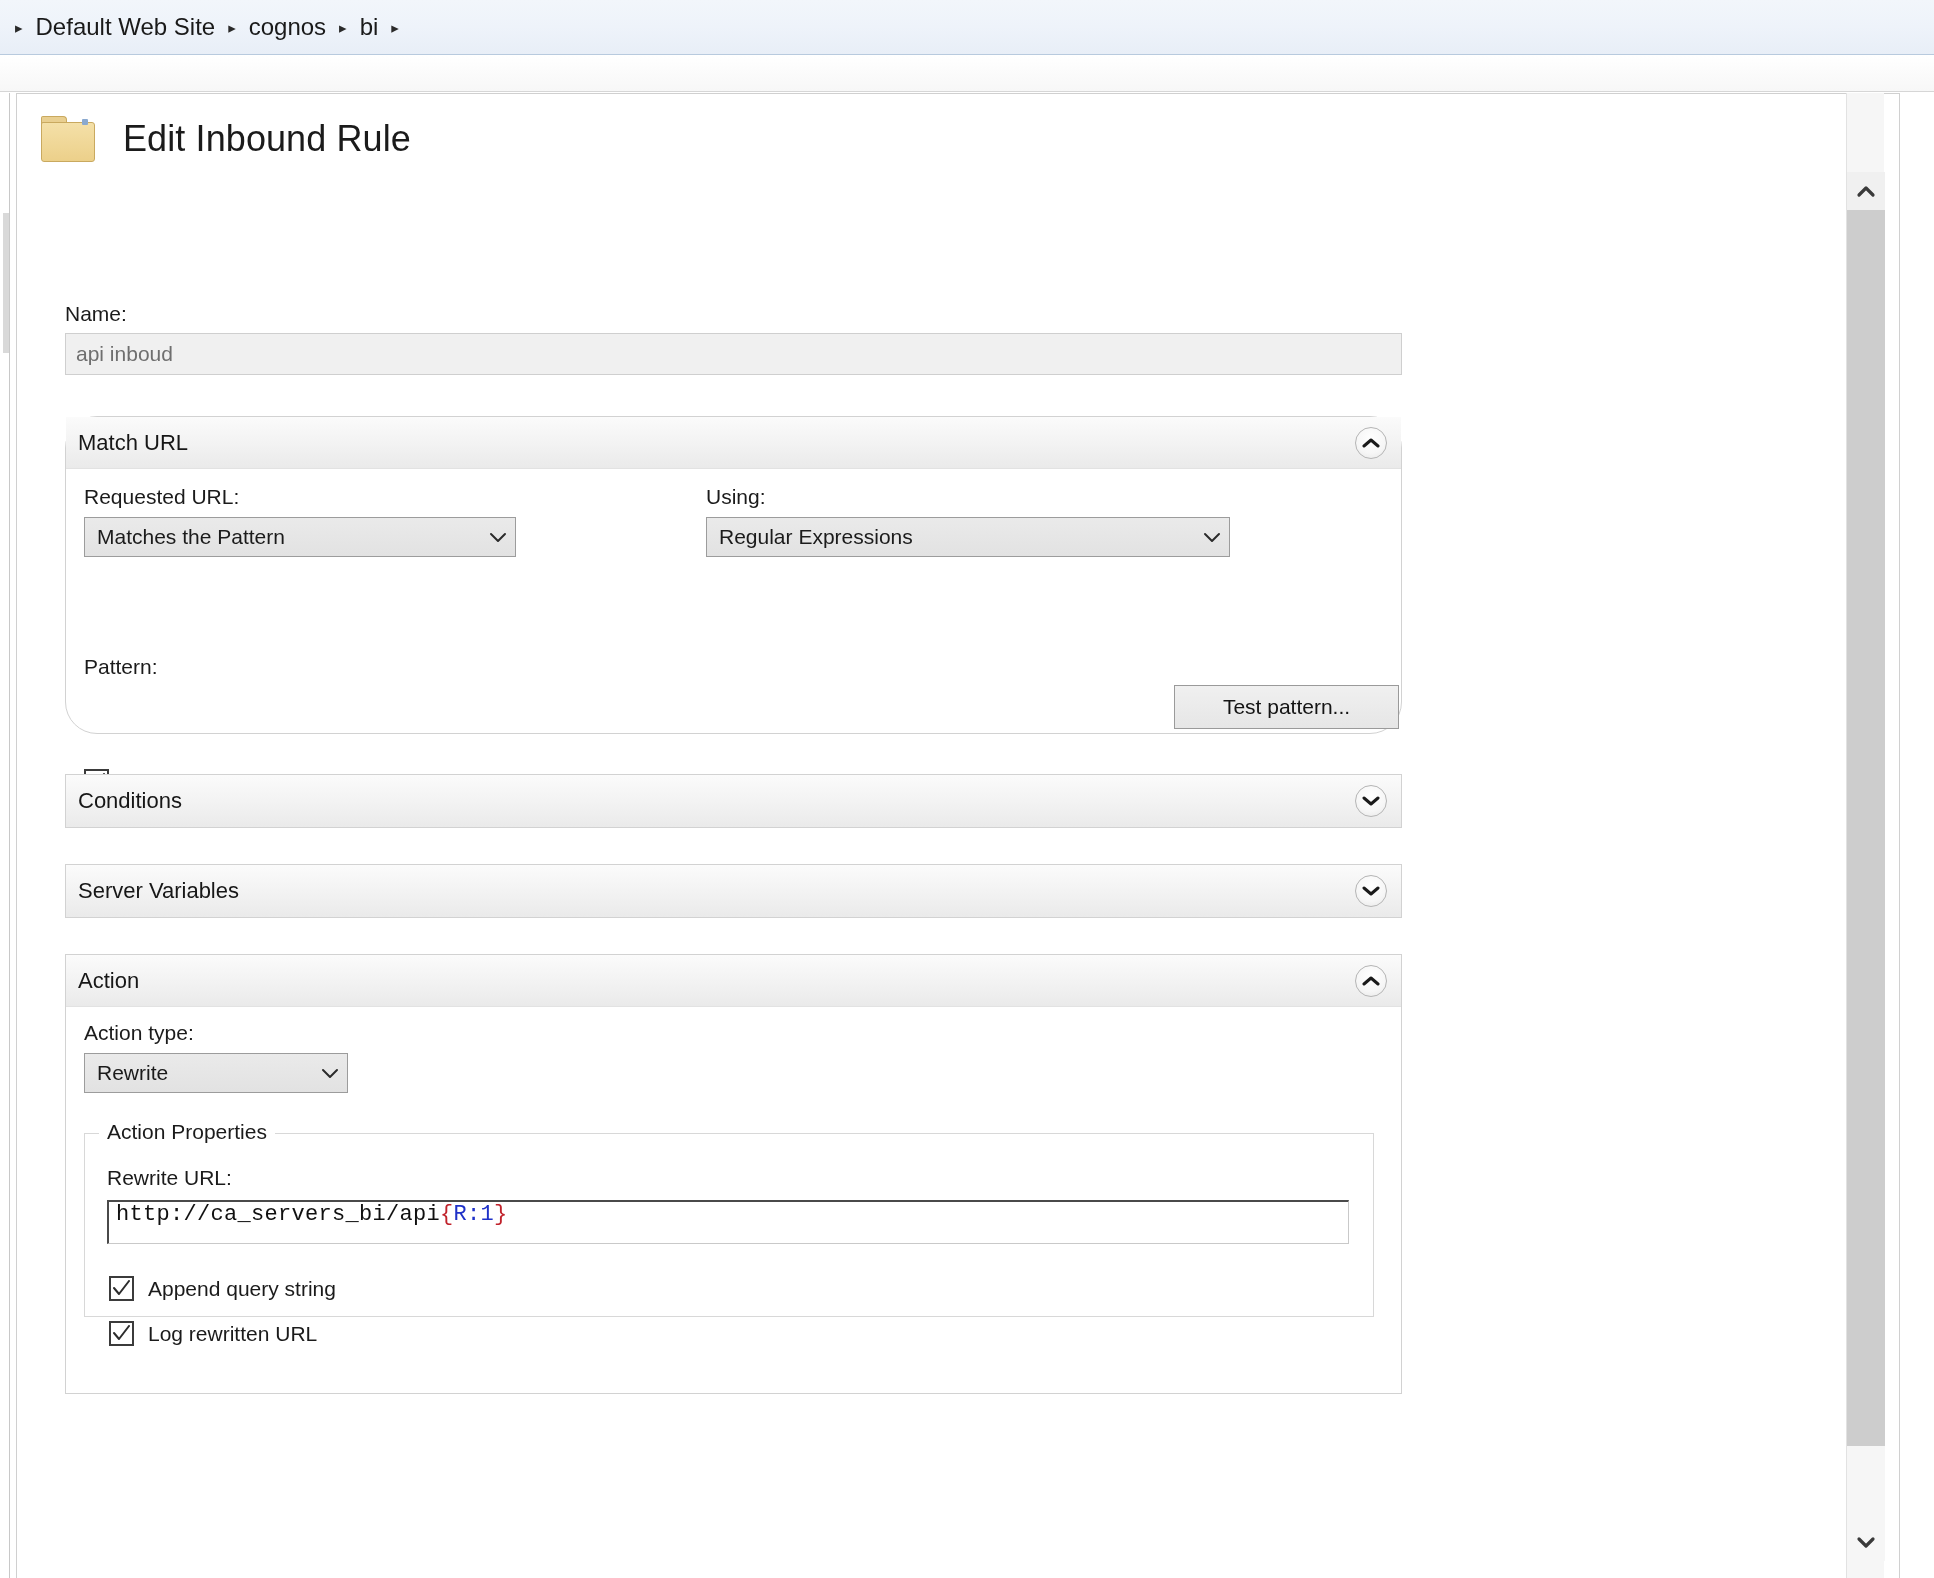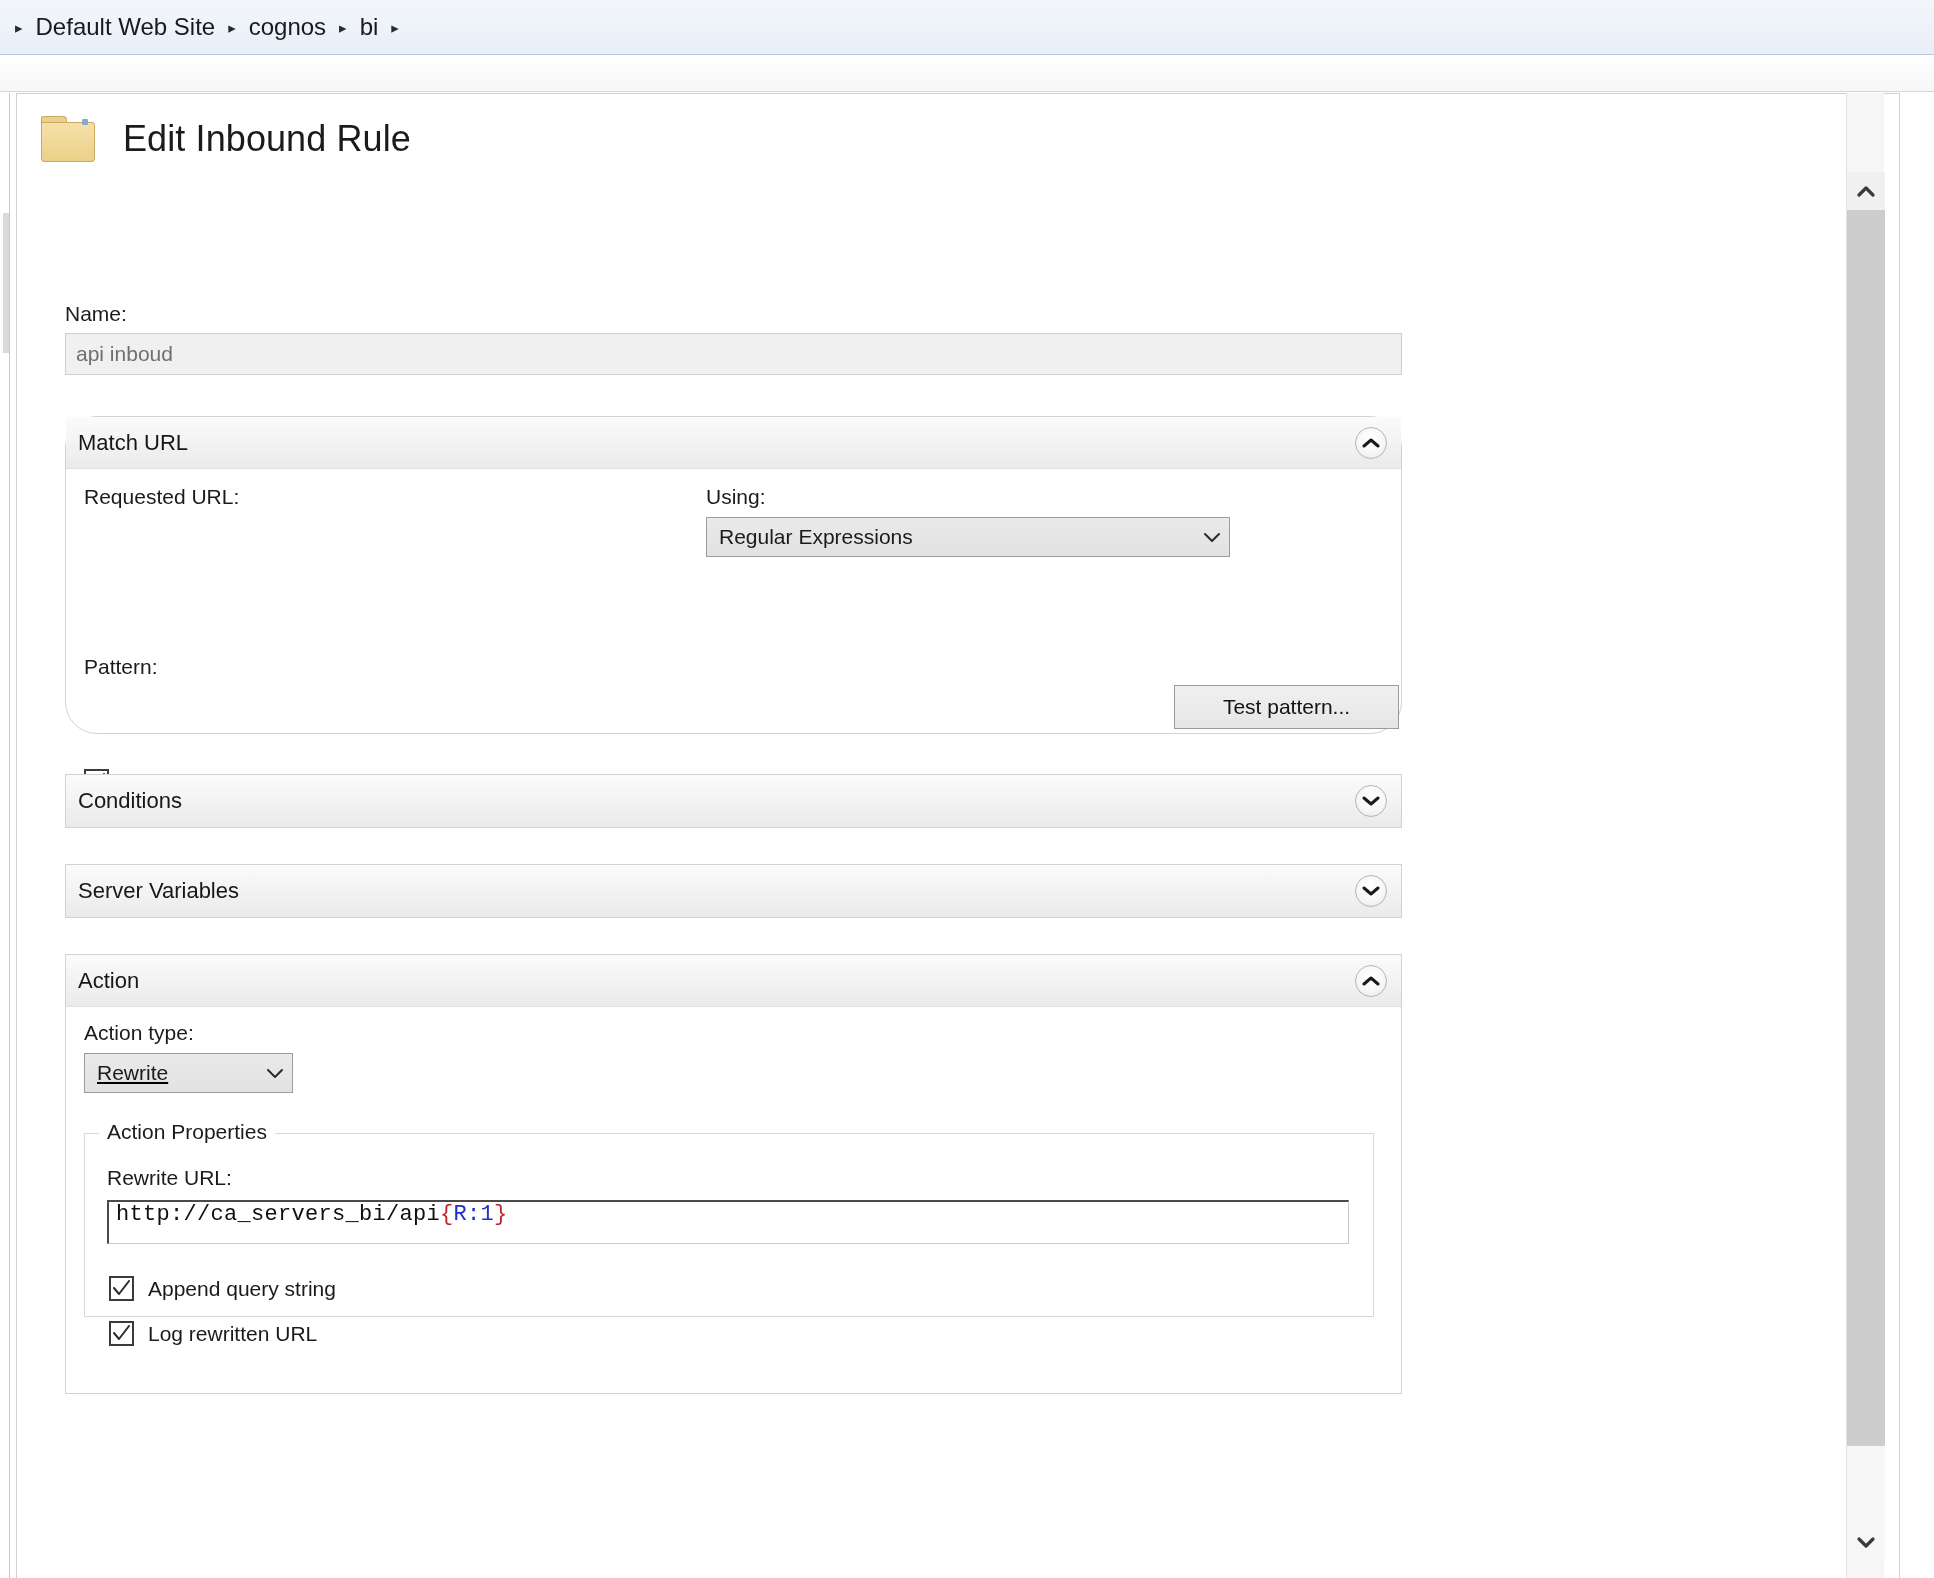--- a/index.html
+++ b/index.html
@@ -272,21 +272,21 @@
 
   
   #section-conditions { top: 680px; height: 54px; }
   #section-servervars { top: 770px; height: 54px; }
 
   
   #section-action { top: 860px; height: 440px; }
   .actiontype-label { position: absolute; left: 18px; top: 66px; }
   .actiontype-select {
     position: absolute; left: 18px; top: 98px;
-    width: 209px; height: 40px; text-decoration: underline;
+    width: 264px; height: 40px;
   }
 
   
   .fieldset {
     position: absolute;
     left: 18px; top: 178px;
     width: 1290px; height: 184px;
     border: 1px solid #d8d8d8;
     background: transparent;
   }
@@ -397,20 +397,28 @@
     <div class="section-header">
       <span class="section-title">Match URL</span>
       <span class="chevron-btn">
         <svg width="18" height="12" viewBox="0 0 18 12">
             <path d="M2 9 L9 3 L16 9" stroke="#1a1a1a" stroke-width="3" fill="none" stroke-linecap="round" stroke-linejoin="round"></path>
           </svg>
       </span>
     </div>
 
     <div class="lbl requested-label">Requested URL:</div>
+    <div class="combo requested-select">
+      <span class="combo-text">Matches the Pattern</span>
+      <span class="combo-arrow">
+        <svg width="18" height="11" viewBox="0 0 18 11">
+            <path d="M2 2 L9 9 L16 2" stroke="#2b2b2b" stroke-width="2" fill="none" stroke-linecap="round" stroke-linejoin="round"></path>
+          </svg>
+      </span>
+    </div>
 
     <div class="lbl using-label">Using:</div>
     <div class="combo using-select">
       <span class="combo-text">Regular Expressions</span>
       <span class="combo-arrow">
         <svg width="18" height="11" viewBox="0 0 18 11">
             <path d="M2 2 L9 9 L16 2" stroke="#2b2b2b" stroke-width="2" fill="none" stroke-linecap="round" stroke-linejoin="round"></path>
           </svg>
       </span>
     </div>

